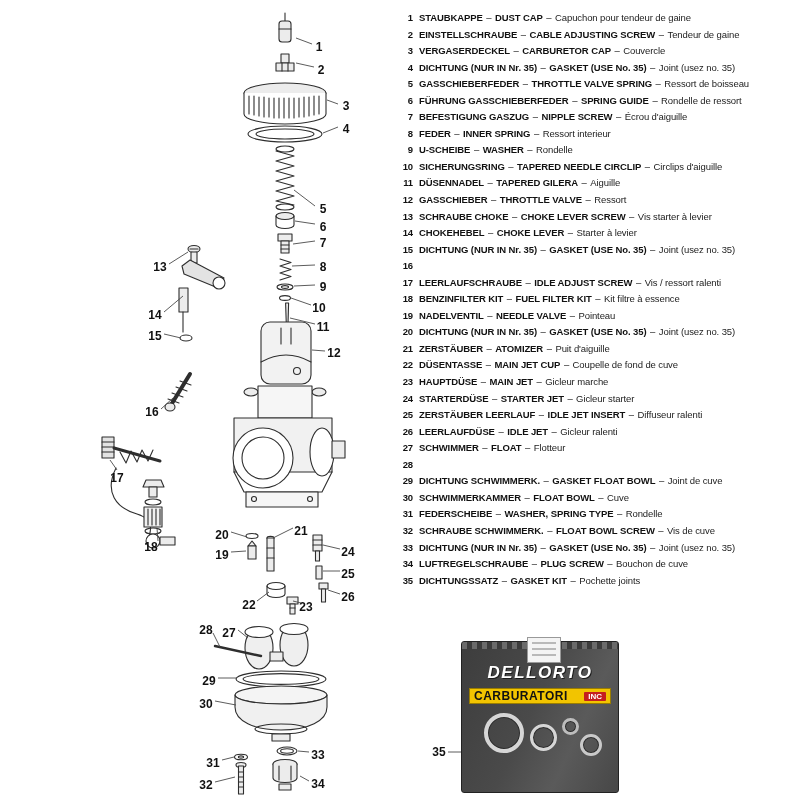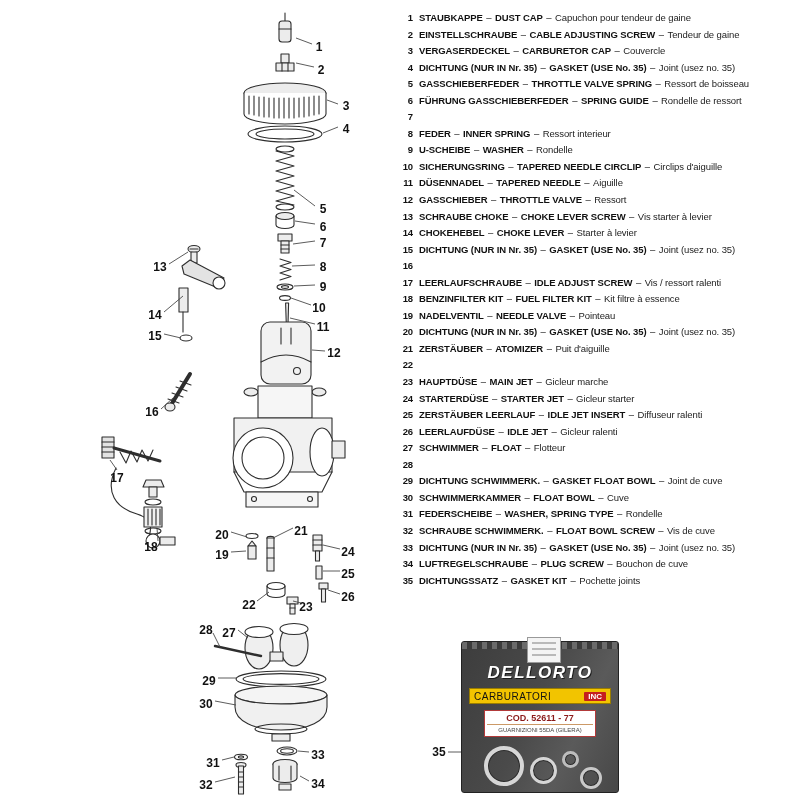--- a/index.html
+++ b/index.html
@@ -19,21 +19,21 @@
   .fr{font-weight:normal;color:#222}
   .sep{font-weight:normal;padding:0 1px}
   
   #package{position:absolute;left:461px;top:641px;width:158px;height:152px}
   .bag-tab{position:absolute;left:66px;top:-4px;width:34px;height:26px;background:#f4f4f4;border:1px solid #999;z-index:2}
   .bag-tab i{display:block;height:2px;background:#b9b9b9;margin:4px 4px 0 4px}
   .bag{position:absolute;inset:0;background:linear-gradient(115deg,#3d3d3d 0%,#4a4a4a 45%,#5a5a5a 70%,#474747 100%);border:1px solid #222;border-radius:3px;overflow:hidden}
   .bag::before{content:"";position:absolute;left:0;top:0;right:0;height:7px;background:repeating-linear-gradient(90deg,#6a6a6a 0 5px,#3c3c3c 5px 10px)}
   .bag-brand{margin-top:21px;text-align:center;color:#fff;font-weight:bold;font-style:italic;font-size:17px;letter-spacing:1.5px;text-shadow:1px 1px 0 #1c1c1c}
   .bag-band{display:flex;align-items:center;justify-content:space-between;background:#f2c400;margin:5px 7px 0 7px;height:16px;padding:0 4px;border:1px solid #9a7d00}
-  .band-text{font-weight:normal;font-size:10px;color:#111;letter-spacing:0.5px}
+  .band-text{font-weight:bold;font-size:12px;color:#111;letter-spacing:0.5px}
   .band-badge{background:#c41f1f;color:#fff;font-weight:bold;font-size:8px;padding:0 4px;border-radius:1px}
   .bag-label{background:#fff;border:1px solid #b23a3a;margin:6px 22px 0 22px;padding:2px 2px 3px 2px;text-align:center}
   .label-code{color:#8b1a1a;font-weight:bold;font-size:9px;border-bottom:1px solid #c96;padding-bottom:1px}
   .label-sub{font-size:6px;color:#444;margin-top:2px}
   .bag-rings{position:relative;height:54px;margin-top:4px}
   .ring{position:absolute;border-radius:50%;border:4px solid #d6d6d6;box-shadow:0 0 0 1px #2c2c2c inset}
   .ring.r1{width:40px;height:40px;left:22px;top:5px}
   .ring.r2{width:27px;height:27px;left:68px;top:16px;border-width:3px}
   .ring.r3{width:17px;height:17px;left:100px;top:10px;border-width:3px;border-color:#bdbdbd}
   .ring.r4{width:22px;height:22px;left:118px;top:26px;border-width:3px;border-color:#c9c9c9}
@@ -328,36 +328,37 @@
       <div class="part-row">
         <span class="pnum">5</span>
         <span class="ptext"><span class="de">GASSCHIEBERFEDER</span><span class="sep"> – </span><span class="en">THROTTLE VALVE SPRING</span><span class="sep"> – </span><span class="fr">Ressort de boisseau</span></span>
       </div>
       <div class="part-row">
         <span class="pnum">6</span>
         <span class="ptext"><span class="de">FÜHRUNG GASSCHIEBERFEDER</span><span class="sep"> – </span><span class="en">SPRING GUIDE</span><span class="sep"> – </span><span class="fr">Rondelle de ressort</span></span>
       </div>
       <div class="part-row">
         <span class="pnum">7</span>
+        <span class="ptext"><span class="de">BEFESTIGUNG GASZUG</span><span class="sep"> – </span><span class="en">NIPPLE SCREW</span><span class="sep"> – </span><span class="fr">Écrou d'aiguille</span></span>
       </div>
       <div class="part-row">
         <span class="pnum">8</span>
         <span class="ptext"><span class="de">FEDER</span><span class="sep"> – </span><span class="en">INNER SPRING</span><span class="sep"> – </span><span class="fr">Ressort interieur</span></span>
       </div>
       <div class="part-row">
         <span class="pnum">9</span>
         <span class="ptext"><span class="de">U-SCHEIBE</span><span class="sep"> – </span><span class="en">WASHER</span><span class="sep"> – </span><span class="fr">Rondelle</span></span>
       </div>
       <div class="part-row">
         <span class="pnum">10</span>
         <span class="ptext"><span class="de">SICHERUNGSRING</span><span class="sep"> – </span><span class="en">TAPERED NEEDLE CIRCLIP</span><span class="sep"> – </span><span class="fr">Circlips d'aiguille</span></span>
       </div>
       <div class="part-row">
         <span class="pnum">11</span>
-        <span class="ptext"><span class="de">DÜSENNADEL</span><span class="sep"> – </span><span class="en">TAPERED NEEDLE</span><span class="sep"> – </span><span class="fr">Aiguille</span></span>
+        <span class="ptext"><span class="de">DÜSENNADEL</span><span class="sep"> – </span><span class="en">TAPERED GILERA</span><span class="sep"> – </span><span class="fr">Aiguille</span></span>
       </div>
       <div class="part-row">
         <span class="pnum">12</span>
         <span class="ptext"><span class="de">GASSCHIEBER</span><span class="sep"> – </span><span class="en">THROTTLE VALVE</span><span class="sep"> – </span><span class="fr">Ressort</span></span>
       </div>
       <div class="part-row">
         <span class="pnum">13</span>
         <span class="ptext"><span class="de">SCHRAUBE CHOKE</span><span class="sep"> – </span><span class="en">CHOKE LEVER SCREW</span><span class="sep"> – </span><span class="fr">Vis starter à levier</span></span>
       </div>
       <div class="part-row">
@@ -386,20 +387,21 @@
       <div class="part-row">
         <span class="pnum">20</span>
         <span class="ptext"><span class="de">DICHTUNG (NUR IN Nr. 35)</span><span class="sep"> – </span><span class="en">GASKET (USE No. 35)</span><span class="sep"> – </span><span class="fr">Joint (usez no. 35)</span></span>
       </div>
       <div class="part-row">
         <span class="pnum">21</span>
         <span class="ptext"><span class="de">ZERSTÄUBER</span><span class="sep"> – </span><span class="en">ATOMIZER</span><span class="sep"> – </span><span class="fr">Puit d'aiguille</span></span>
       </div>
       <div class="part-row">
         <span class="pnum">22</span>
+        <span class="ptext"><span class="de">DÜSENTASSE</span><span class="sep"> – </span><span class="en">MAIN JET CUP</span><span class="sep"> – </span><span class="fr">Coupelle de fond de cuve</span></span>
       </div>
       <div class="part-row">
         <span class="pnum">23</span>
         <span class="ptext"><span class="de">HAUPTDÜSE</span><span class="sep"> – </span><span class="en">MAIN JET</span><span class="sep"> – </span><span class="fr">Gicleur marche</span></span>
       </div>
       <div class="part-row">
         <span class="pnum">24</span>
         <span class="ptext"><span class="de">STARTERDÜSE</span><span class="sep"> – </span><span class="en">STARTER JET</span><span class="sep"> – </span><span class="fr">Gicleur starter</span></span>
       </div>
       <div class="part-row">
@@ -452,24 +454,20 @@
         <i></i>
         <i></i>
         <i></i>
       </div>
     <div class="bag">
       <div class="bag-brand">DELLORTO</div>
       <div class="bag-band">
         <span class="band-text">CARBURATORI</span>
         <span class="band-badge">INC</span>
       </div>
-      <div class="bag-label">
-        <div class="label-code">COD. 52611 - 77</div>
-        <div class="label-sub">GUARNIZIONI 55DA (GILERA)</div>
-      </div>
       <div class="bag-rings">
         <span class="ring r1"></span>
         <span class="ring r2"></span>
         <span class="ring r3"></span>
         <span class="ring r4"></span>
       </div>
     </div>
   </div>
 
 </div>

